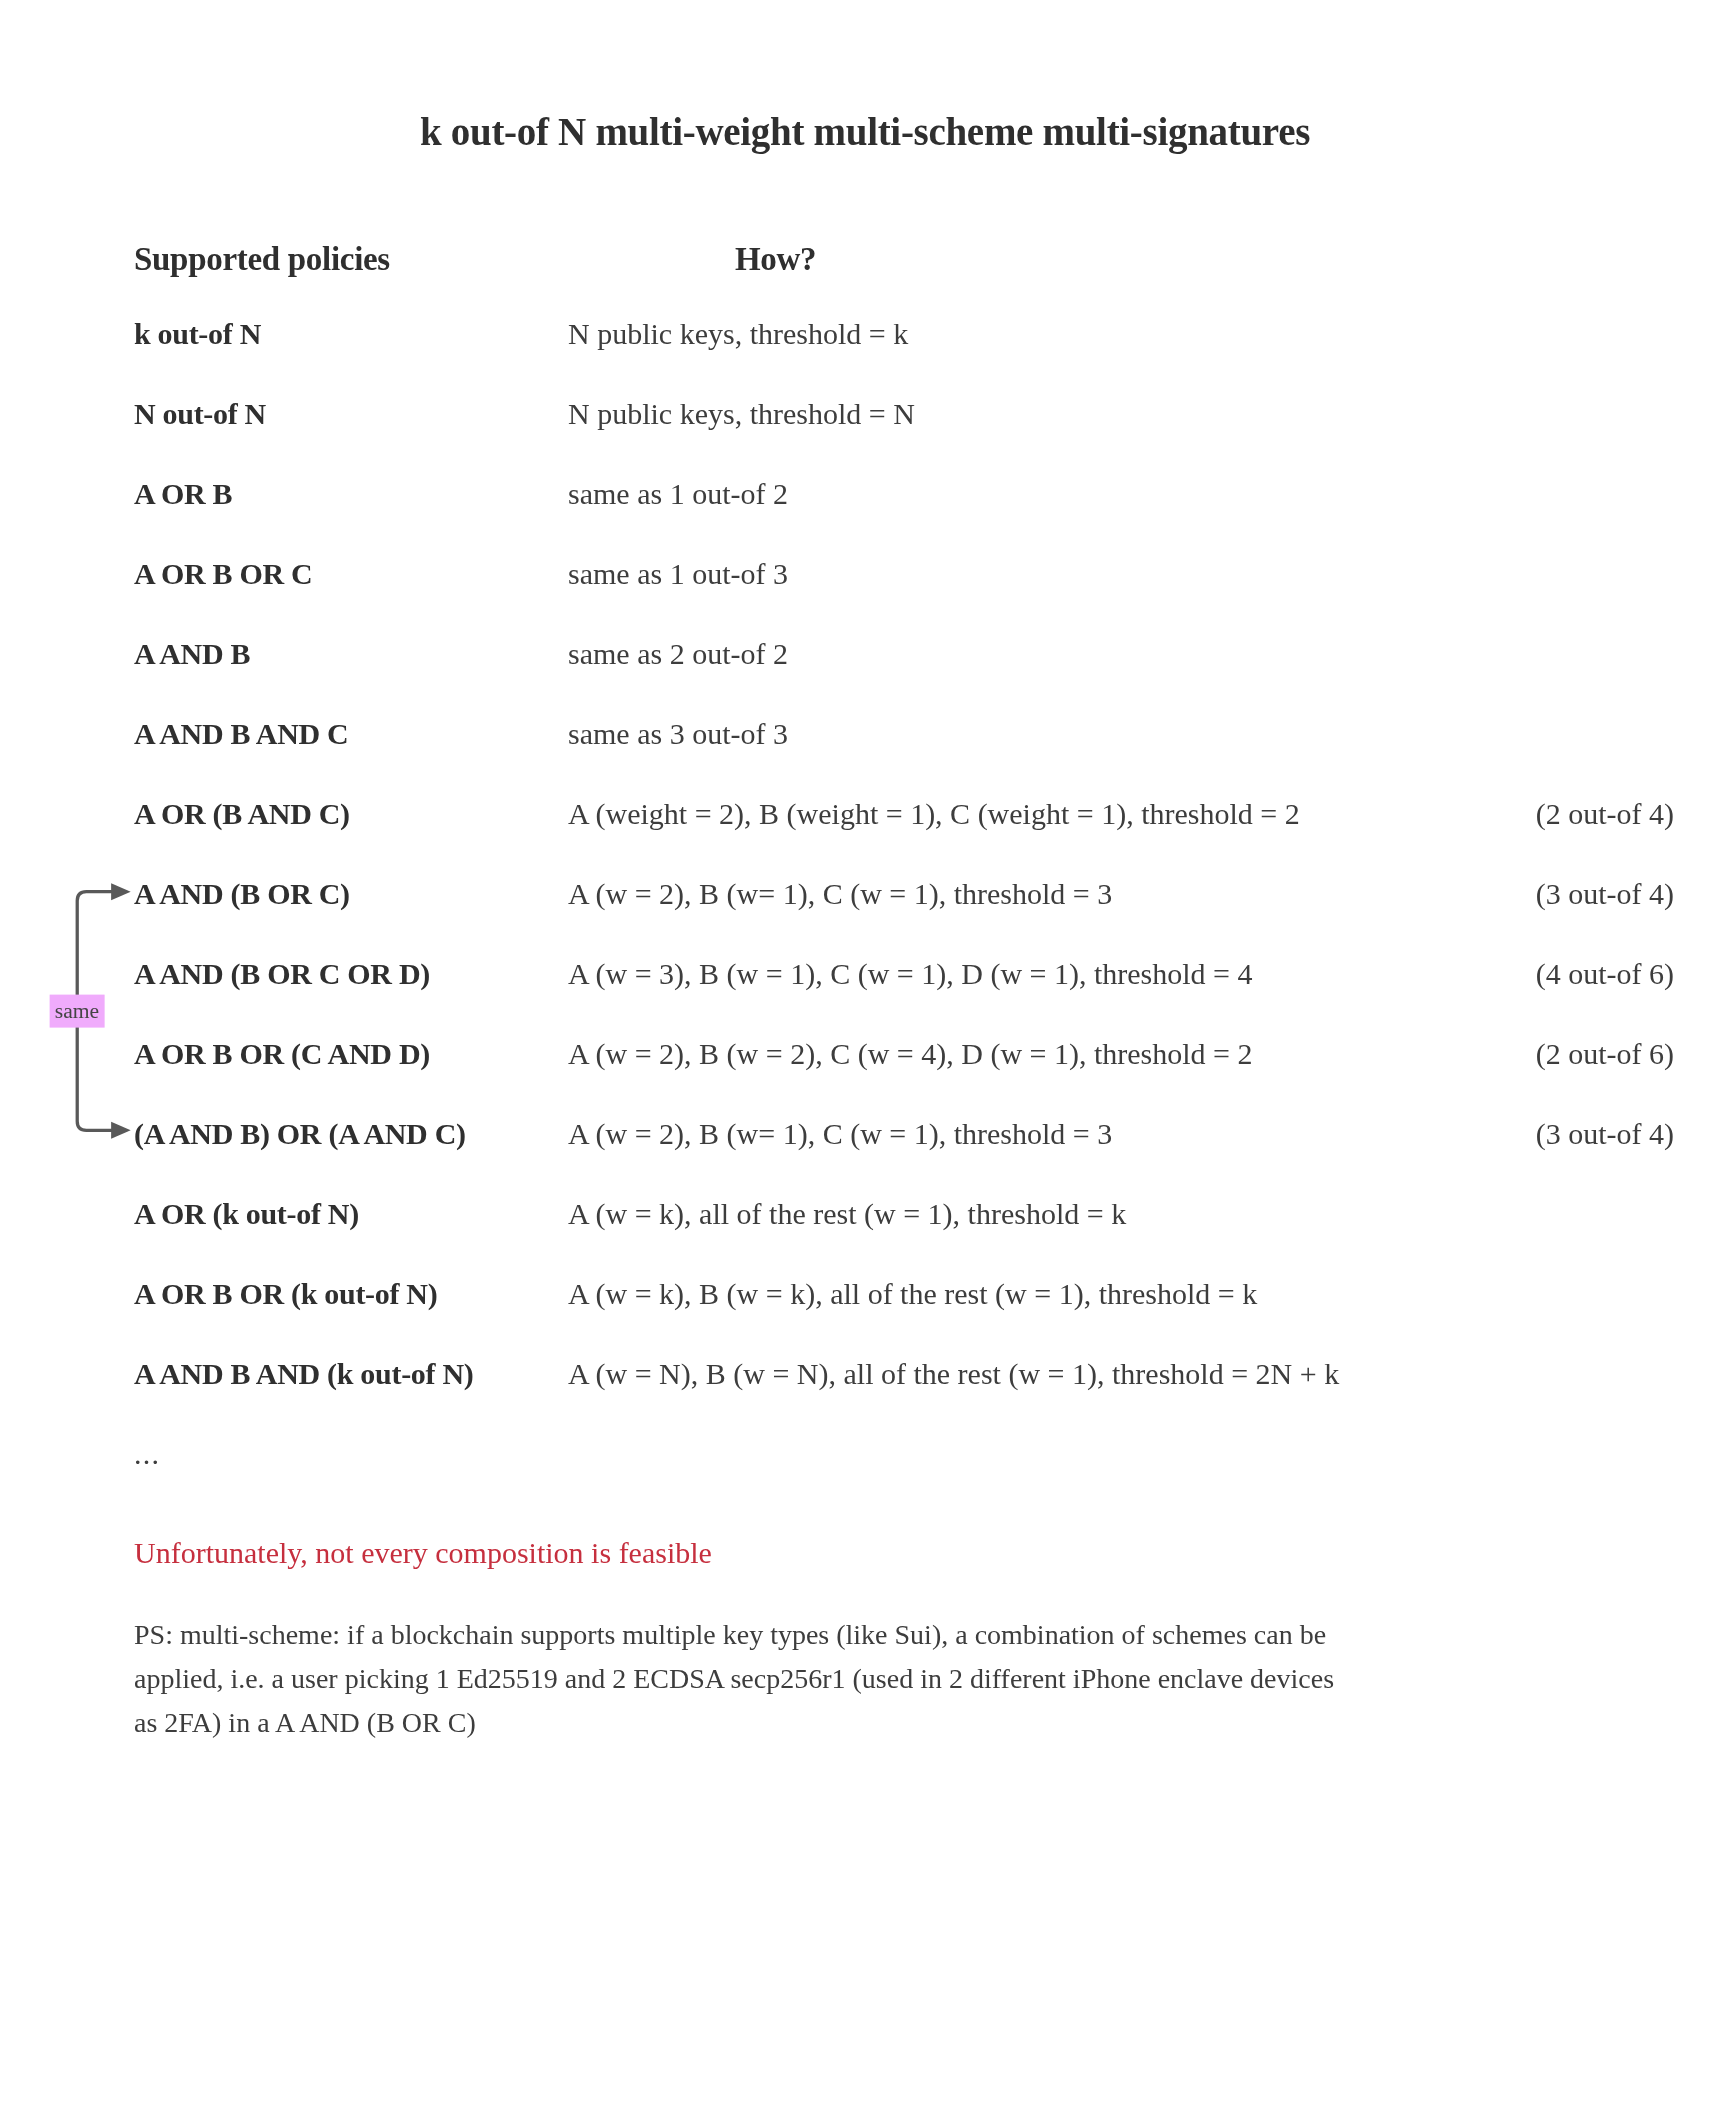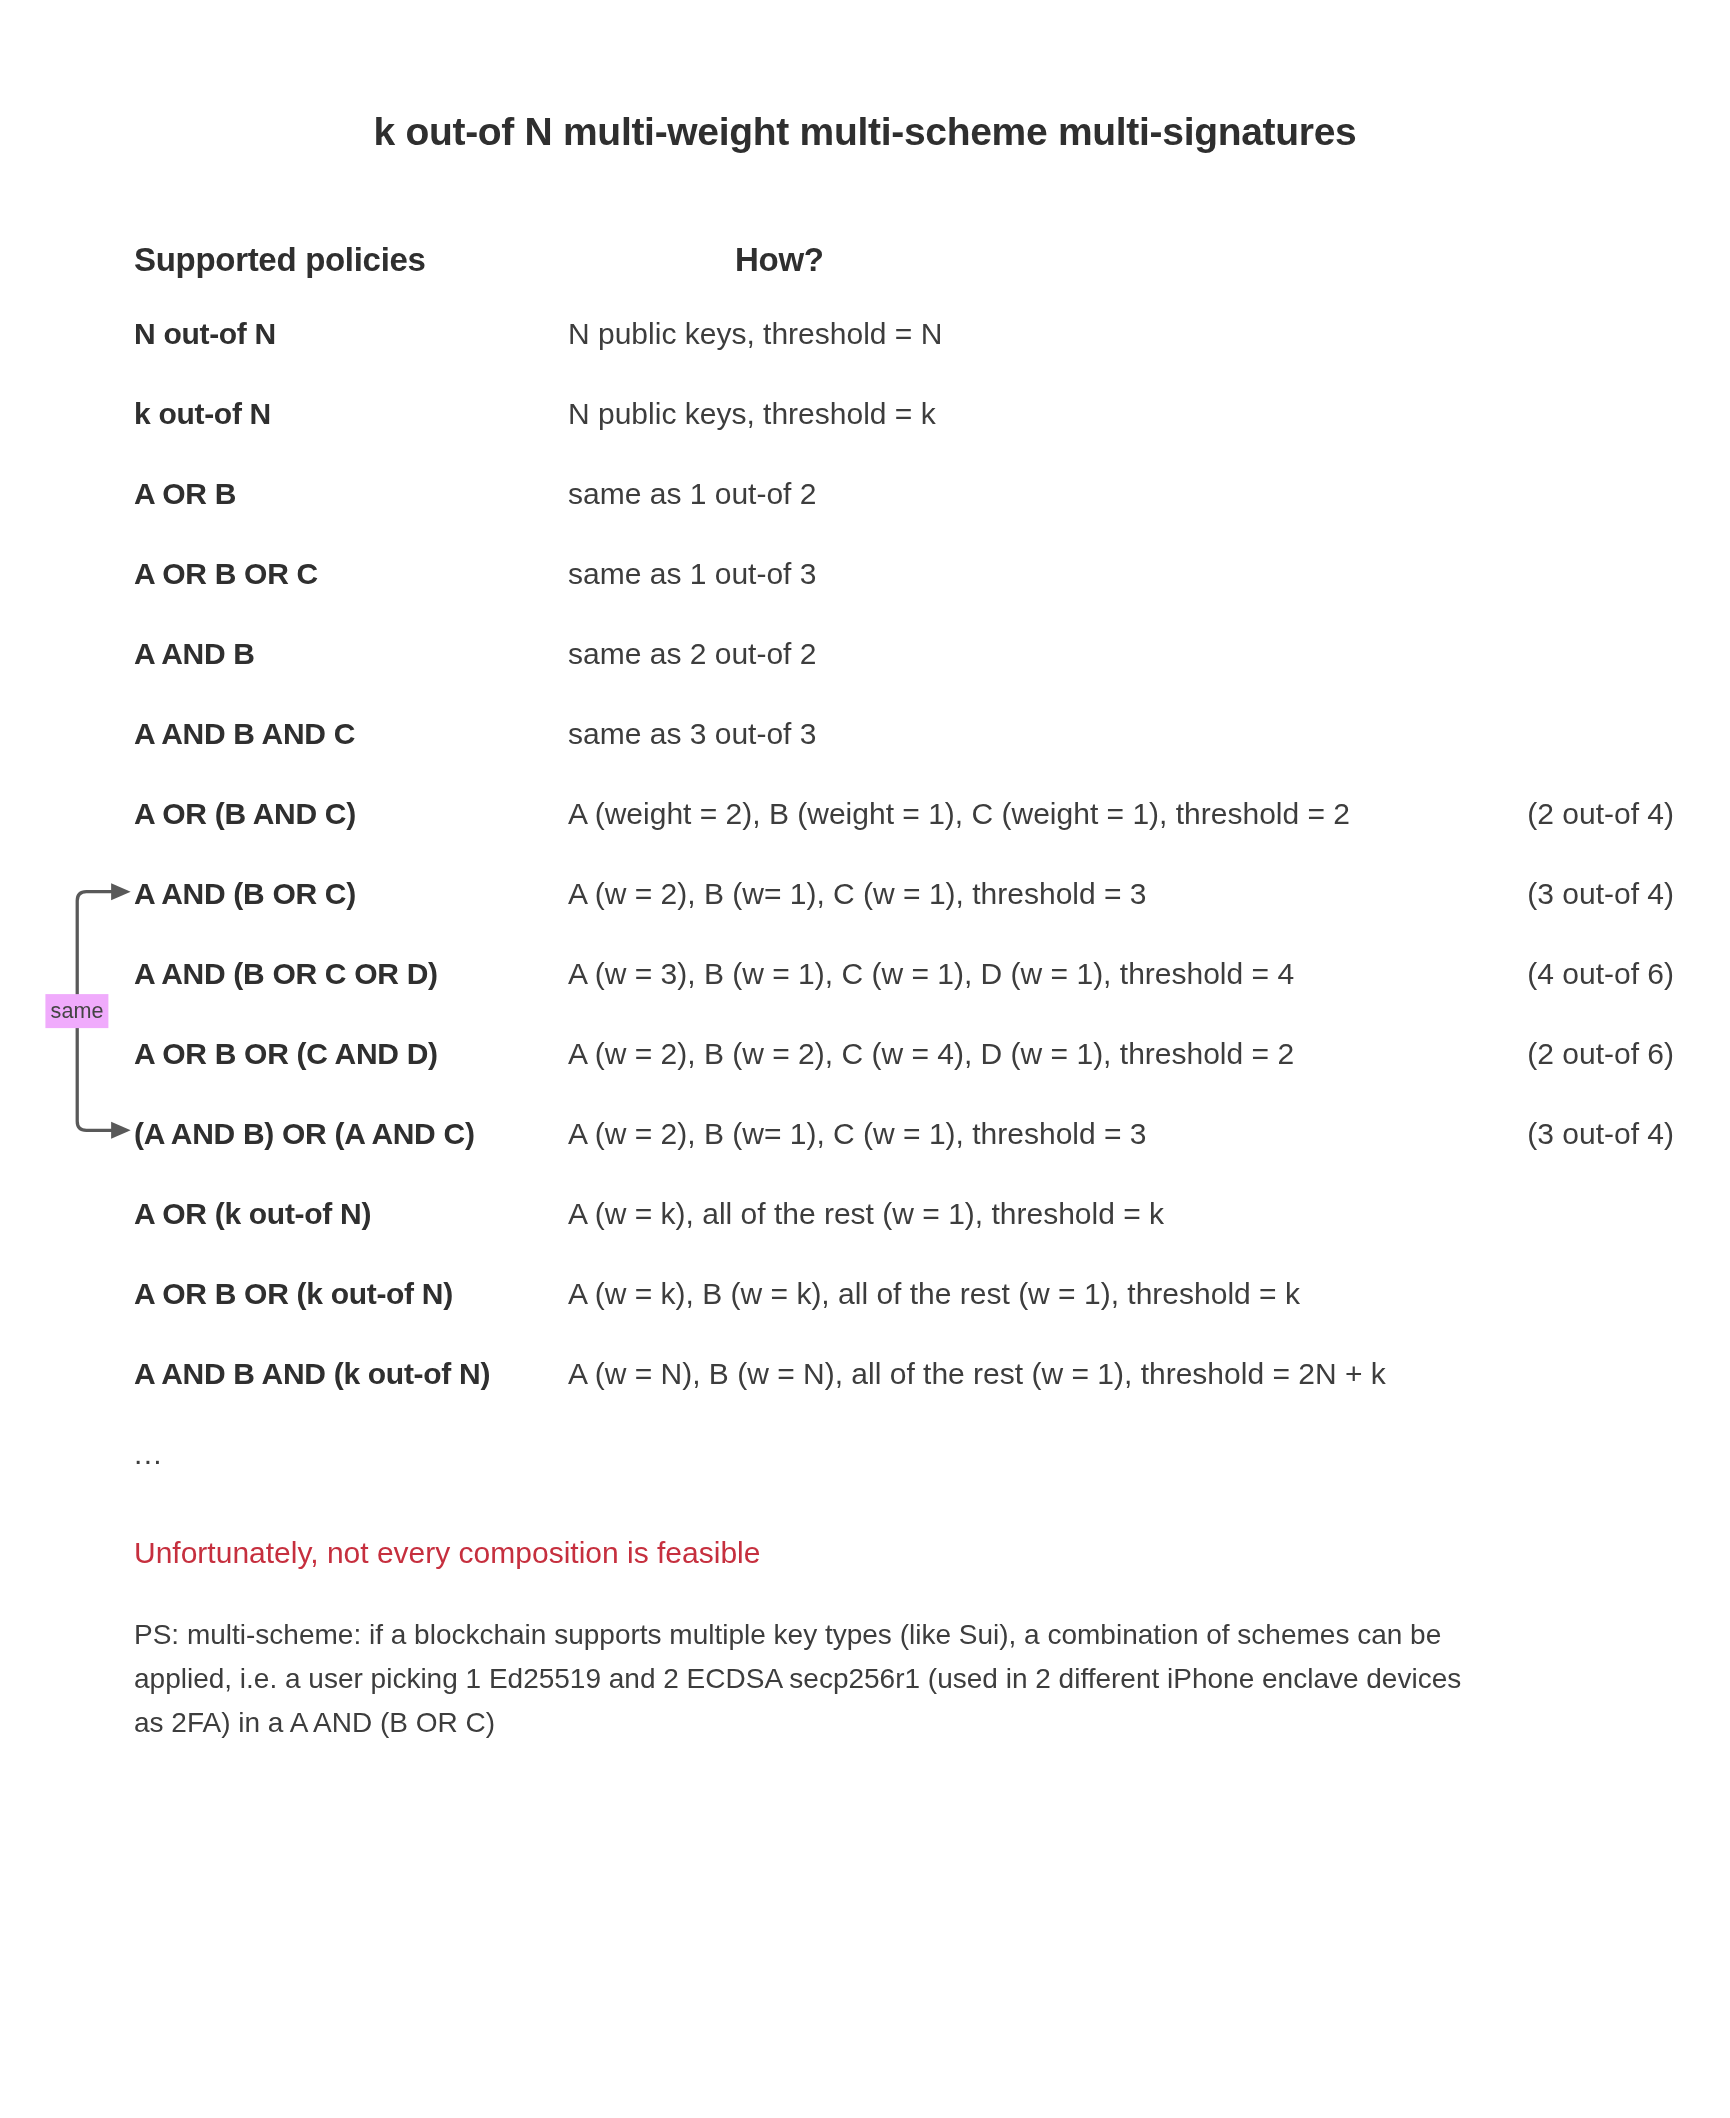--- a/index.html
+++ b/index.html
@@ -8,21 +8,21 @@
     --red:#c62f3e;
     --anno:#595959;
   }
   html,body{margin:0;padding:0;background:#ffffff;}
   .canvas{
     position:relative;
     width:1730px;
     height:2119px;
     background:#ffffff;
     overflow:hidden;
-    font-family:Liberation Sans, sans-serif;
+    font-family:Liberation Serif, serif;
     color:var(--text);
   }
   .title{
     margin:108px 26px 0 26px;
     text-align:center;
     font-size:39px;
     line-height:47px;
     font-weight:bold;
     color:var(--bold);
     letter-spacing:-0.3px;
@@ -168,27 +168,27 @@
 
   <div class="title">k out-of N multi-weight multi-scheme multi-signatures</div>
 
   <div class="headers">
     <div class="h-policy">Supported policies</div>
     <div class="h-how">How?</div>
   </div>
 
   <div class="rows">
       <div class="row">
+        <div class="policy">k out-of N</div>
+        <div class="how">N public keys, threshold = k</div>
+        <div class="note"></div>
+      </div>
+      <div class="row">
         <div class="policy">N out-of N</div>
         <div class="how">N public keys, threshold = N</div>
-        <div class="note"></div>
-      </div>
-      <div class="row">
-        <div class="policy">k out-of N</div>
-        <div class="how">N public keys, threshold = k</div>
         <div class="note"></div>
       </div>
       <div class="row">
         <div class="policy">A OR B</div>
         <div class="how">same as 1 out-of 2</div>
         <div class="note"></div>
       </div>
       <div class="row">
         <div class="policy">A OR B OR C</div>
         <div class="how">same as 1 out-of 3</div>

